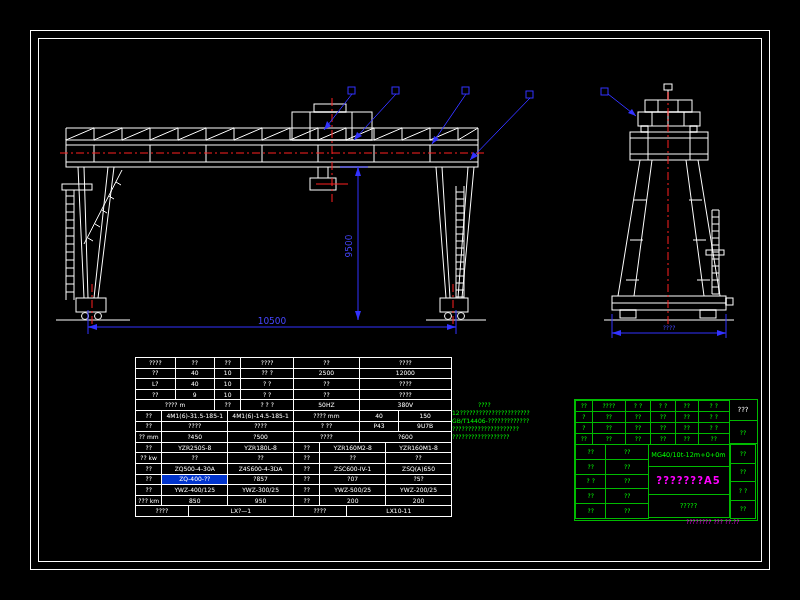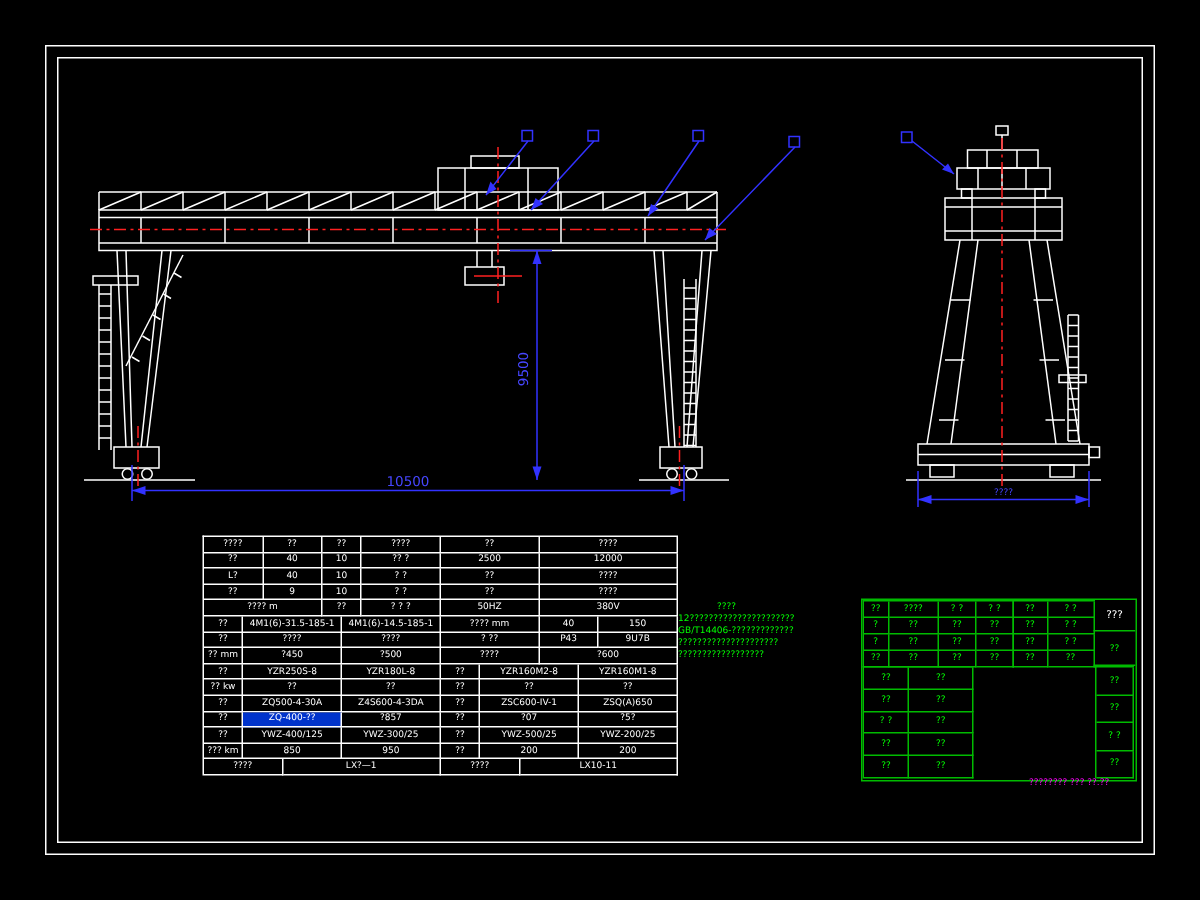--- a/index.html
+++ b/index.html
@@ -346,20 +346,25 @@
       </div>
       <div class="trow">
         <div class="tcell" style="flex: 0 0 41.6667%;">??</div>
         <div class="tcell" style="flex: 0 0 58.3333%;">??</div>
       </div>
       <div class="trow">
         <div class="tcell" style="flex: 0 0 41.6667%;">??</div>
         <div class="tcell" style="flex: 0 0 58.3333%;">??</div>
       </div>
     </div>
+  <div id="tb-mid" class="abs">
+    <div id="tb-model" class="mcell">MG40/10t-12m+0+0m</div>
+    <div id="tb-title" class="mcell">???????A5</div>
+    <div id="tb-org" class="mcell">?????</div>
+  </div>
   <div id="tb-right" class="abs tbl gt">
       <div class="trow">
         <div class="tcell" style="flex: 0 0 100%;">??</div>
       </div>
       <div class="trow">
         <div class="tcell" style="flex: 0 0 100%;">??</div>
       </div>
       <div class="trow">
         <div class="tcell" style="flex: 0 0 100%;">? ?</div>
       </div>

